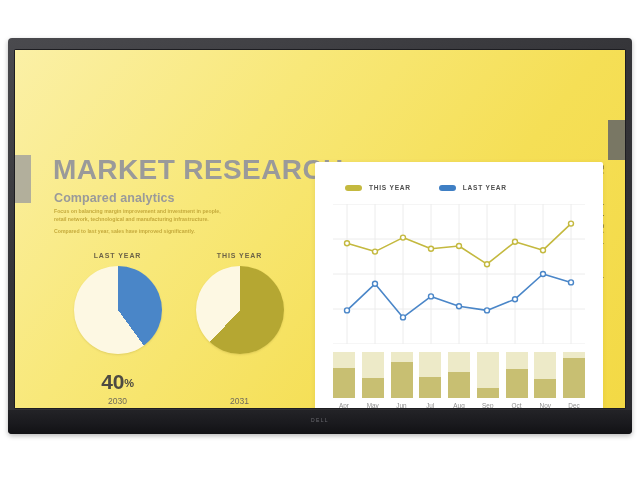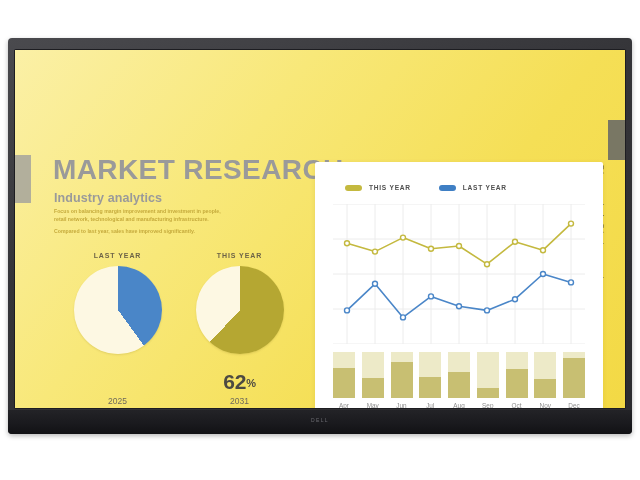--- a/index.html
+++ b/index.html
@@ -124,34 +124,34 @@
 
     <div id="screen">
       <div id="slide">
 
         <div class="accent-gray" id="accent-left"></div>
         <div class="accent-gray" id="accent-right"></div>
 
         <div id="vert-label">Financial Statement</div>
 
         <div id="title">MARKET RESEARCH</div>
-        <div id="subtitle">Industry analytics</div>
+        <div id="subtitle">Compared analytics</div>
         <div id="para1">Focus on balancing margin improvement and investment in people, retail network, technological and manufacturing infrastructure.</div>
         <div id="para2">Compared to last year, sales have improved significantly.</div>
 
         <div class="pie-block" id="pie-last">
           <div class="pie-cap">LAST YEAR</div>
           <div class="pie" id="pie-svg-0" style="background: conic-gradient(rgb(74, 134, 200) 0%, rgb(74, 134, 200) 40%, rgb(253, 248, 227) 40%, rgb(253, 248, 227) 100%);"></div>
-          <div class="pie-year">2025</div>
+          <div class="pie-pct"><span>40</span><span class="sym">%</span></div>
+          <div class="pie-year">2030</div>
         </div>
 
         <div class="pie-block" id="pie-this">
           <div class="pie-cap">THIS YEAR</div>
           <div class="pie" id="pie-svg-1" style="background: conic-gradient(rgb(181, 167, 50) 0%, rgb(181, 167, 50) 62%, rgb(253, 248, 227) 62%, rgb(253, 248, 227) 100%);"></div>
-          <div class="pie-pct"><span>62</span><span class="sym">%</span></div>
           <div class="pie-year">2031</div>
         </div>
 
         <div id="card">
           <div id="legend">
             <div class="lg">
               <span class="lg-sw" id="lg-sw-0" style="background: rgb(196, 185, 63);"></span>
               <span class="lg-tx">THIS YEAR</span>
             </div>
             <div class="lg">

